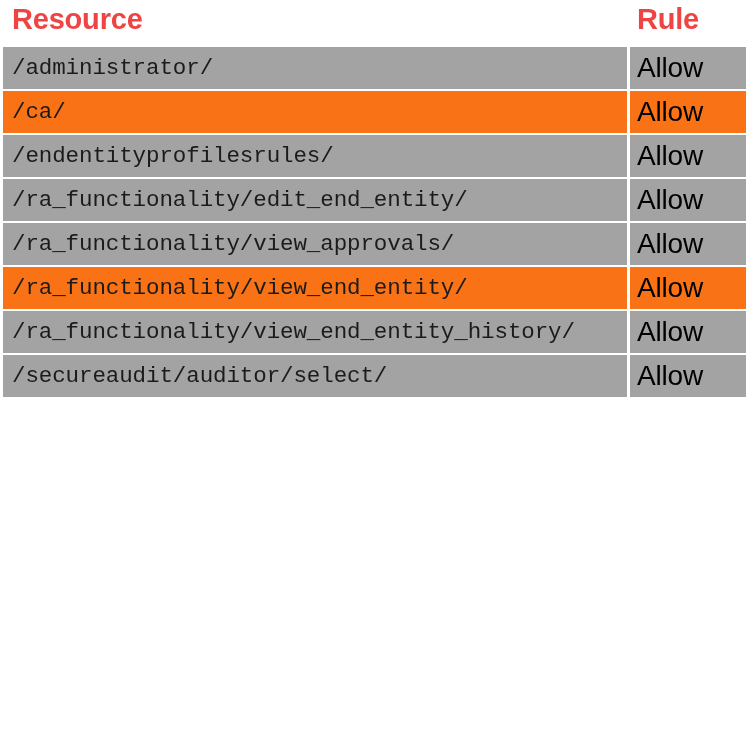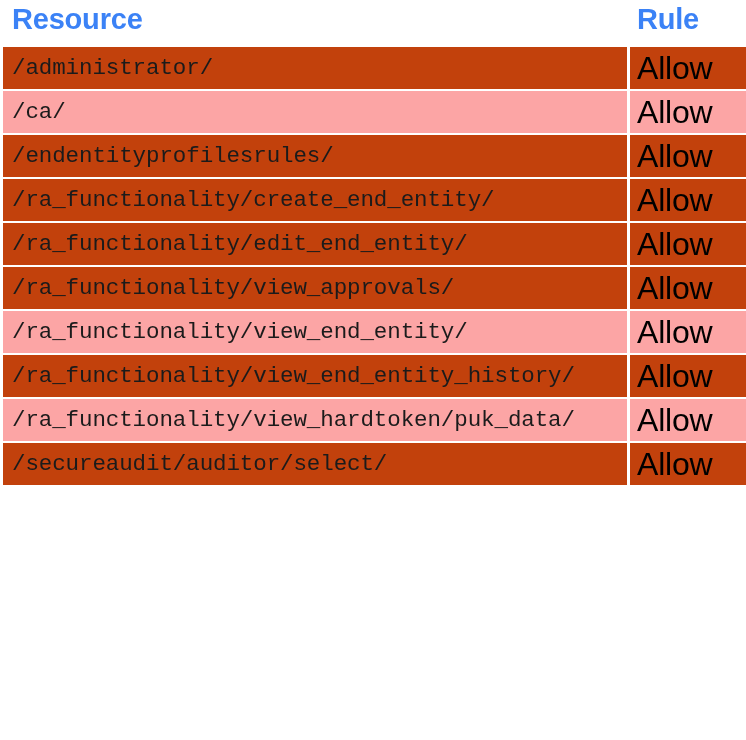--- a/index.html
+++ b/index.html
@@ -24,21 +24,21 @@
     padding: 0;
   }
 
   .access-rules-table colgroup .col-resource { width: 624px; }
   .access-rules-table colgroup .col-rule     { width: 116px; }
 
   thead th {
     font-family: "Liberation Sans", sans-serif;
     font-size: 29px;
     font-weight: bold;
-    color: #3b82f6;
+    color: #ef4444;
     text-align: left;
     padding: 0 0 9px 9px;
     margin: 8px;
     line-height: 34px;
     letter-spacing: -0.2px;
     background: #ffffff;
     vertical-align: bottom;
     white-space: nowrap;
   }
 
@@ -57,28 +57,28 @@
 
   tbody td.resource-cell {
     font-family: "Liberation Mono", "DejaVu Sans Mono", monospace;
     font-size: 22.5px;
     color: #1b1b1b;
     letter-spacing: -0.1px;
   }
 
   tbody td.rule-cell {
     font-family: "Liberation Sans", sans-serif;
-    font-size: 32px;
+    font-size: 28px;
     color: #000000;
     padding-left: 7px;
     letter-spacing: -0.2px;
   }
 
-  tbody tr.row-odd  td { background-color: #c2410c; }
-  tbody tr.row-even td { background-color: #fca5a5; }
+  tbody tr.row-odd  td { background-color: #a3a3a3; }
+  tbody tr.row-even td { background-color: #f97316; }
 </style>
 </head>
 <body>
 
 <table class="access-rules-table">
   <colgroup>
     <col class="col-resource">
     <col class="col-rule">
   </colgroup>
   <thead>
@@ -94,41 +94,33 @@
       </tr>
       <tr class="row-even">
         <td class="resource-cell">/ca/</td>
         <td class="rule-cell">Allow</td>
       </tr>
       <tr class="row-odd">
         <td class="resource-cell">/endentityprofilesrules/</td>
         <td class="rule-cell">Allow</td>
       </tr>
       <tr class="row-odd">
-        <td class="resource-cell">/ra_functionality/create_end_entity/</td>
-        <td class="rule-cell">Allow</td>
-      </tr>
-      <tr class="row-odd">
         <td class="resource-cell">/ra_functionality/edit_end_entity/</td>
         <td class="rule-cell">Allow</td>
       </tr>
       <tr class="row-odd">
         <td class="resource-cell">/ra_functionality/view_approvals/</td>
         <td class="rule-cell">Allow</td>
       </tr>
       <tr class="row-even">
         <td class="resource-cell">/ra_functionality/view_end_entity/</td>
         <td class="rule-cell">Allow</td>
       </tr>
       <tr class="row-odd">
         <td class="resource-cell">/ra_functionality/view_end_entity_history/</td>
         <td class="rule-cell">Allow</td>
       </tr>
-      <tr class="row-even">
-        <td class="resource-cell">/ra_functionality/view_hardtoken/puk_data/</td>
-        <td class="rule-cell">Allow</td>
-      </tr>
       <tr class="row-odd">
         <td class="resource-cell">/secureaudit/auditor/select/</td>
         <td class="rule-cell">Allow</td>
       </tr>
     </tbody>
 </table>
 
 </body></html>

